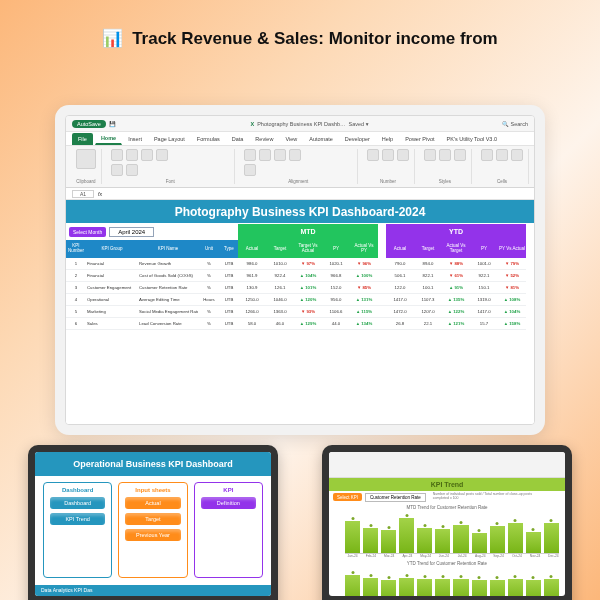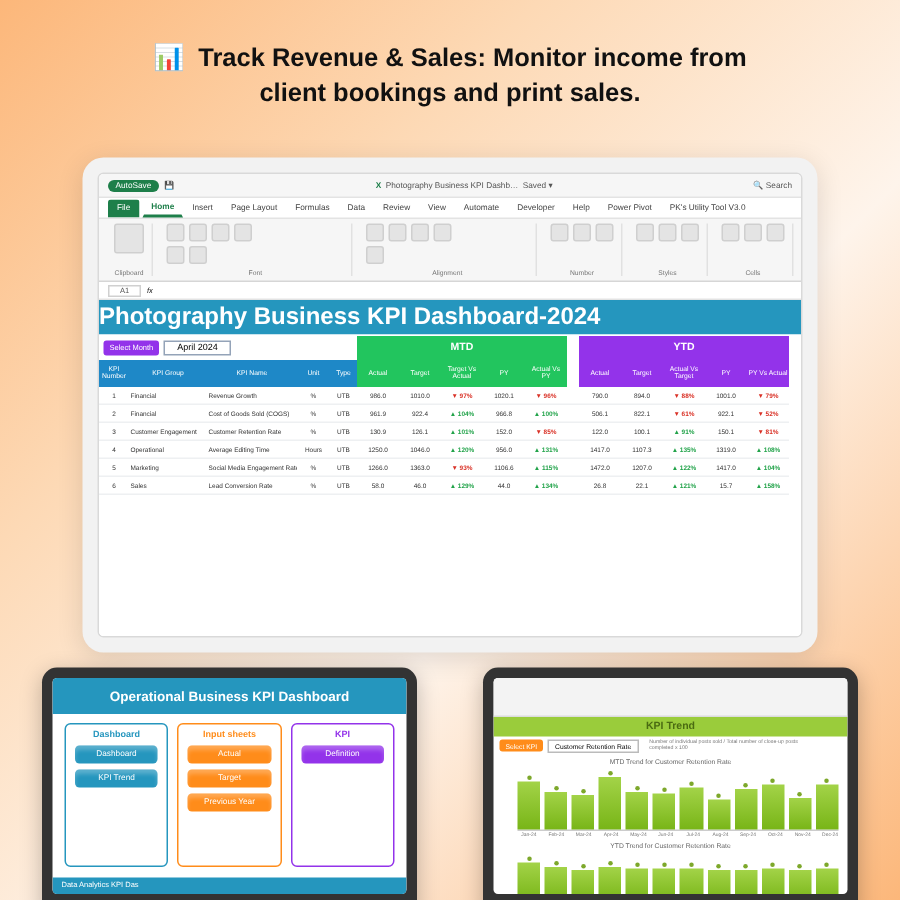--- a/index.html
+++ b/index.html
@@ -60,22 +60,22 @@
   .formula {
     height:12px; background:#fff; border-bottom:1px solid #e3e3e3;
     display:flex; align-items:center; font-size:5px; color:#555; padding-left:6px; gap:4px;
   }
   .formula .cell { width:22px; border:1px solid #d0d0d0; text-align:center;}
   .formula .fx { font-style:italic; color:#222; }
   .sheet { flex:1; position:relative; background:#fff; }
 
   .banner {
     height: 24px; background: linear-gradient(#2596be,#2596be);
-    color:#fff; text-align:left; line-height:24px;
-    font-size:16px; font-weight:700;
+    color:#fff; text-align:center; line-height:24px;
+    font-size:12px; font-weight:700;
     border-bottom:1px solid #fff;
   }
   .row2 {
     display:grid; grid-template-columns: 172px 140px 8px 140px; height:16px;
   }
   .selector {
     display:flex; align-items:center; gap:3px; padding-left:3px;
   }
   .selbtn { background:#9333ea; color:#fff; font-size:5px; padding:2px 4px; border-radius:2px;}
   .monthbox { border:1px solid #94a3b8; font-size:6px; padding:1px 8px; background:#fff;}
@@ -148,21 +148,20 @@
   .bar::before{content:""; position:absolute; top:-4px; left:50%; width:3px; height:3px; background:#7da82b; border-radius:50%; transform:translateX(-50%);}
   .xl-labels { display:flex; gap:3px; margin-left:12px;}
   .xl-labels span{ flex:1; font-size:3.3px; color:#777; text-align:center;}
 </style>
 </head>
 <body>
 
 <div class="headline">
   <span class="emoji">📊</span>
   <span>Track Revenue &amp; Sales: Monitor income from</span><br>
-  <span>client bookings and print sales.</span>
 </div>
 
 <div class="monitor">
   <div class="screen">
 
     <div class="titlebar">
       <span class="autosave">AutoSave</span>
       <span>💾</span>
       <div class="doc">
         <span class="xl">X</span>

